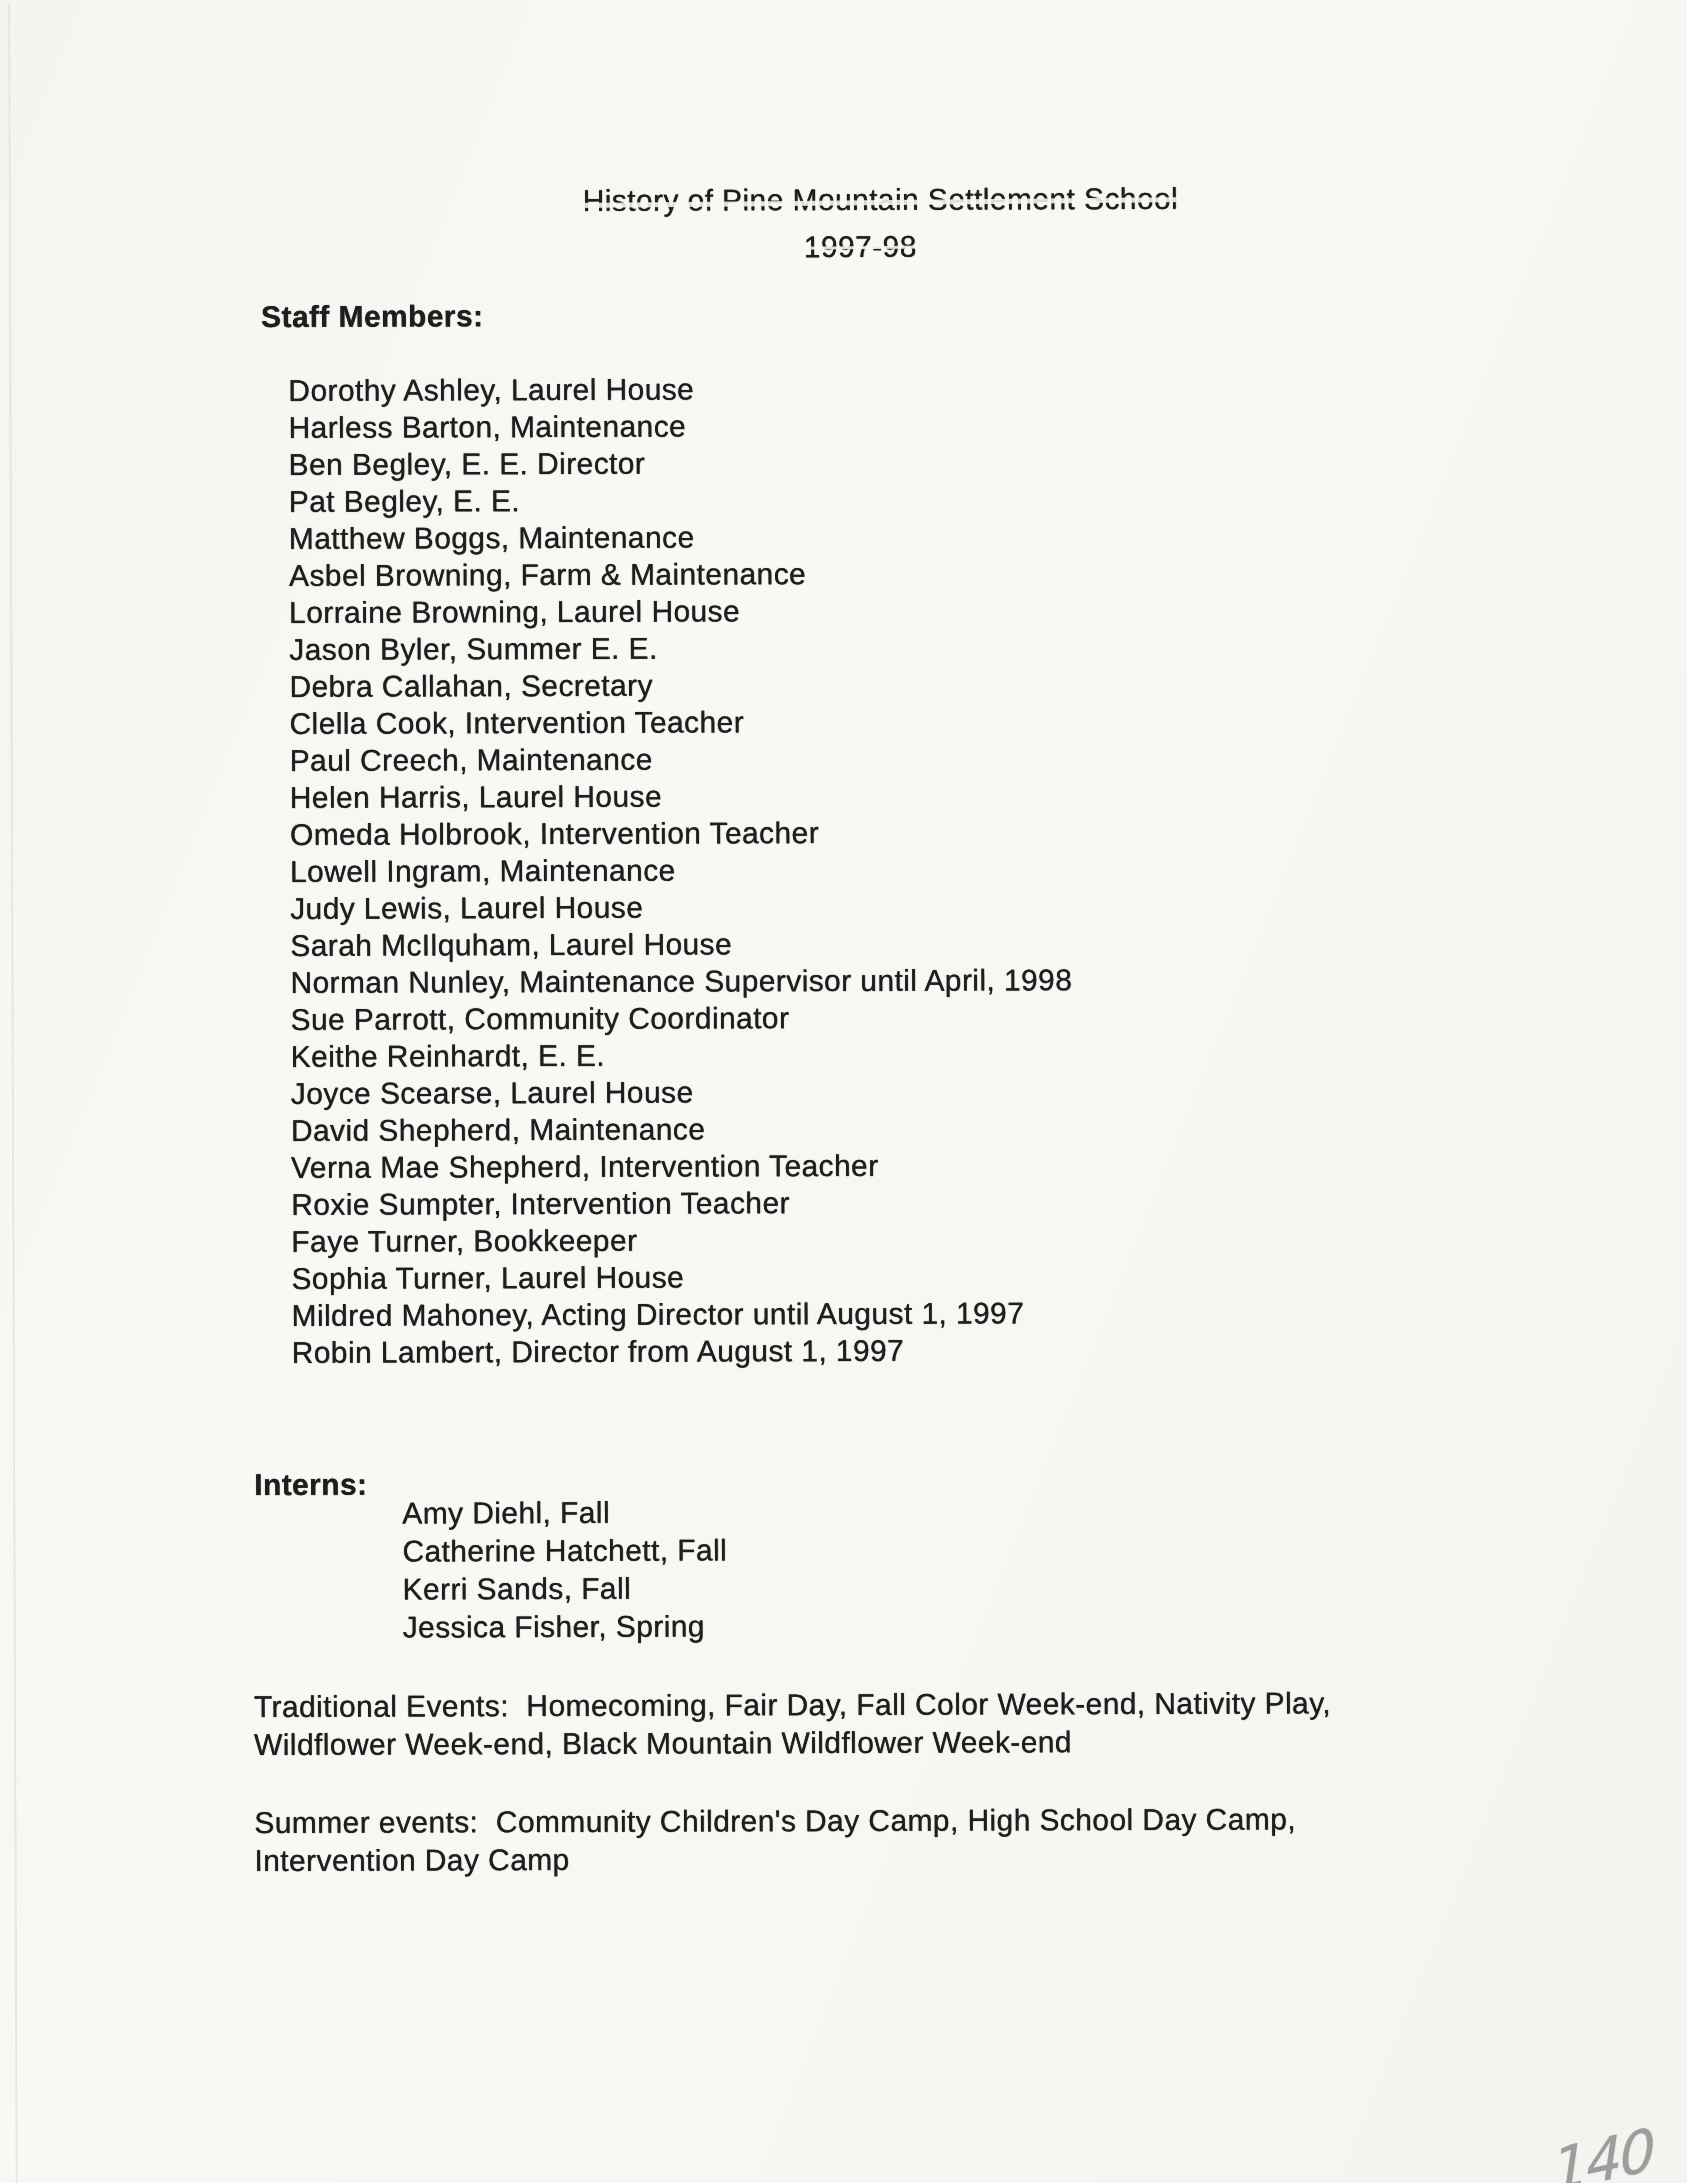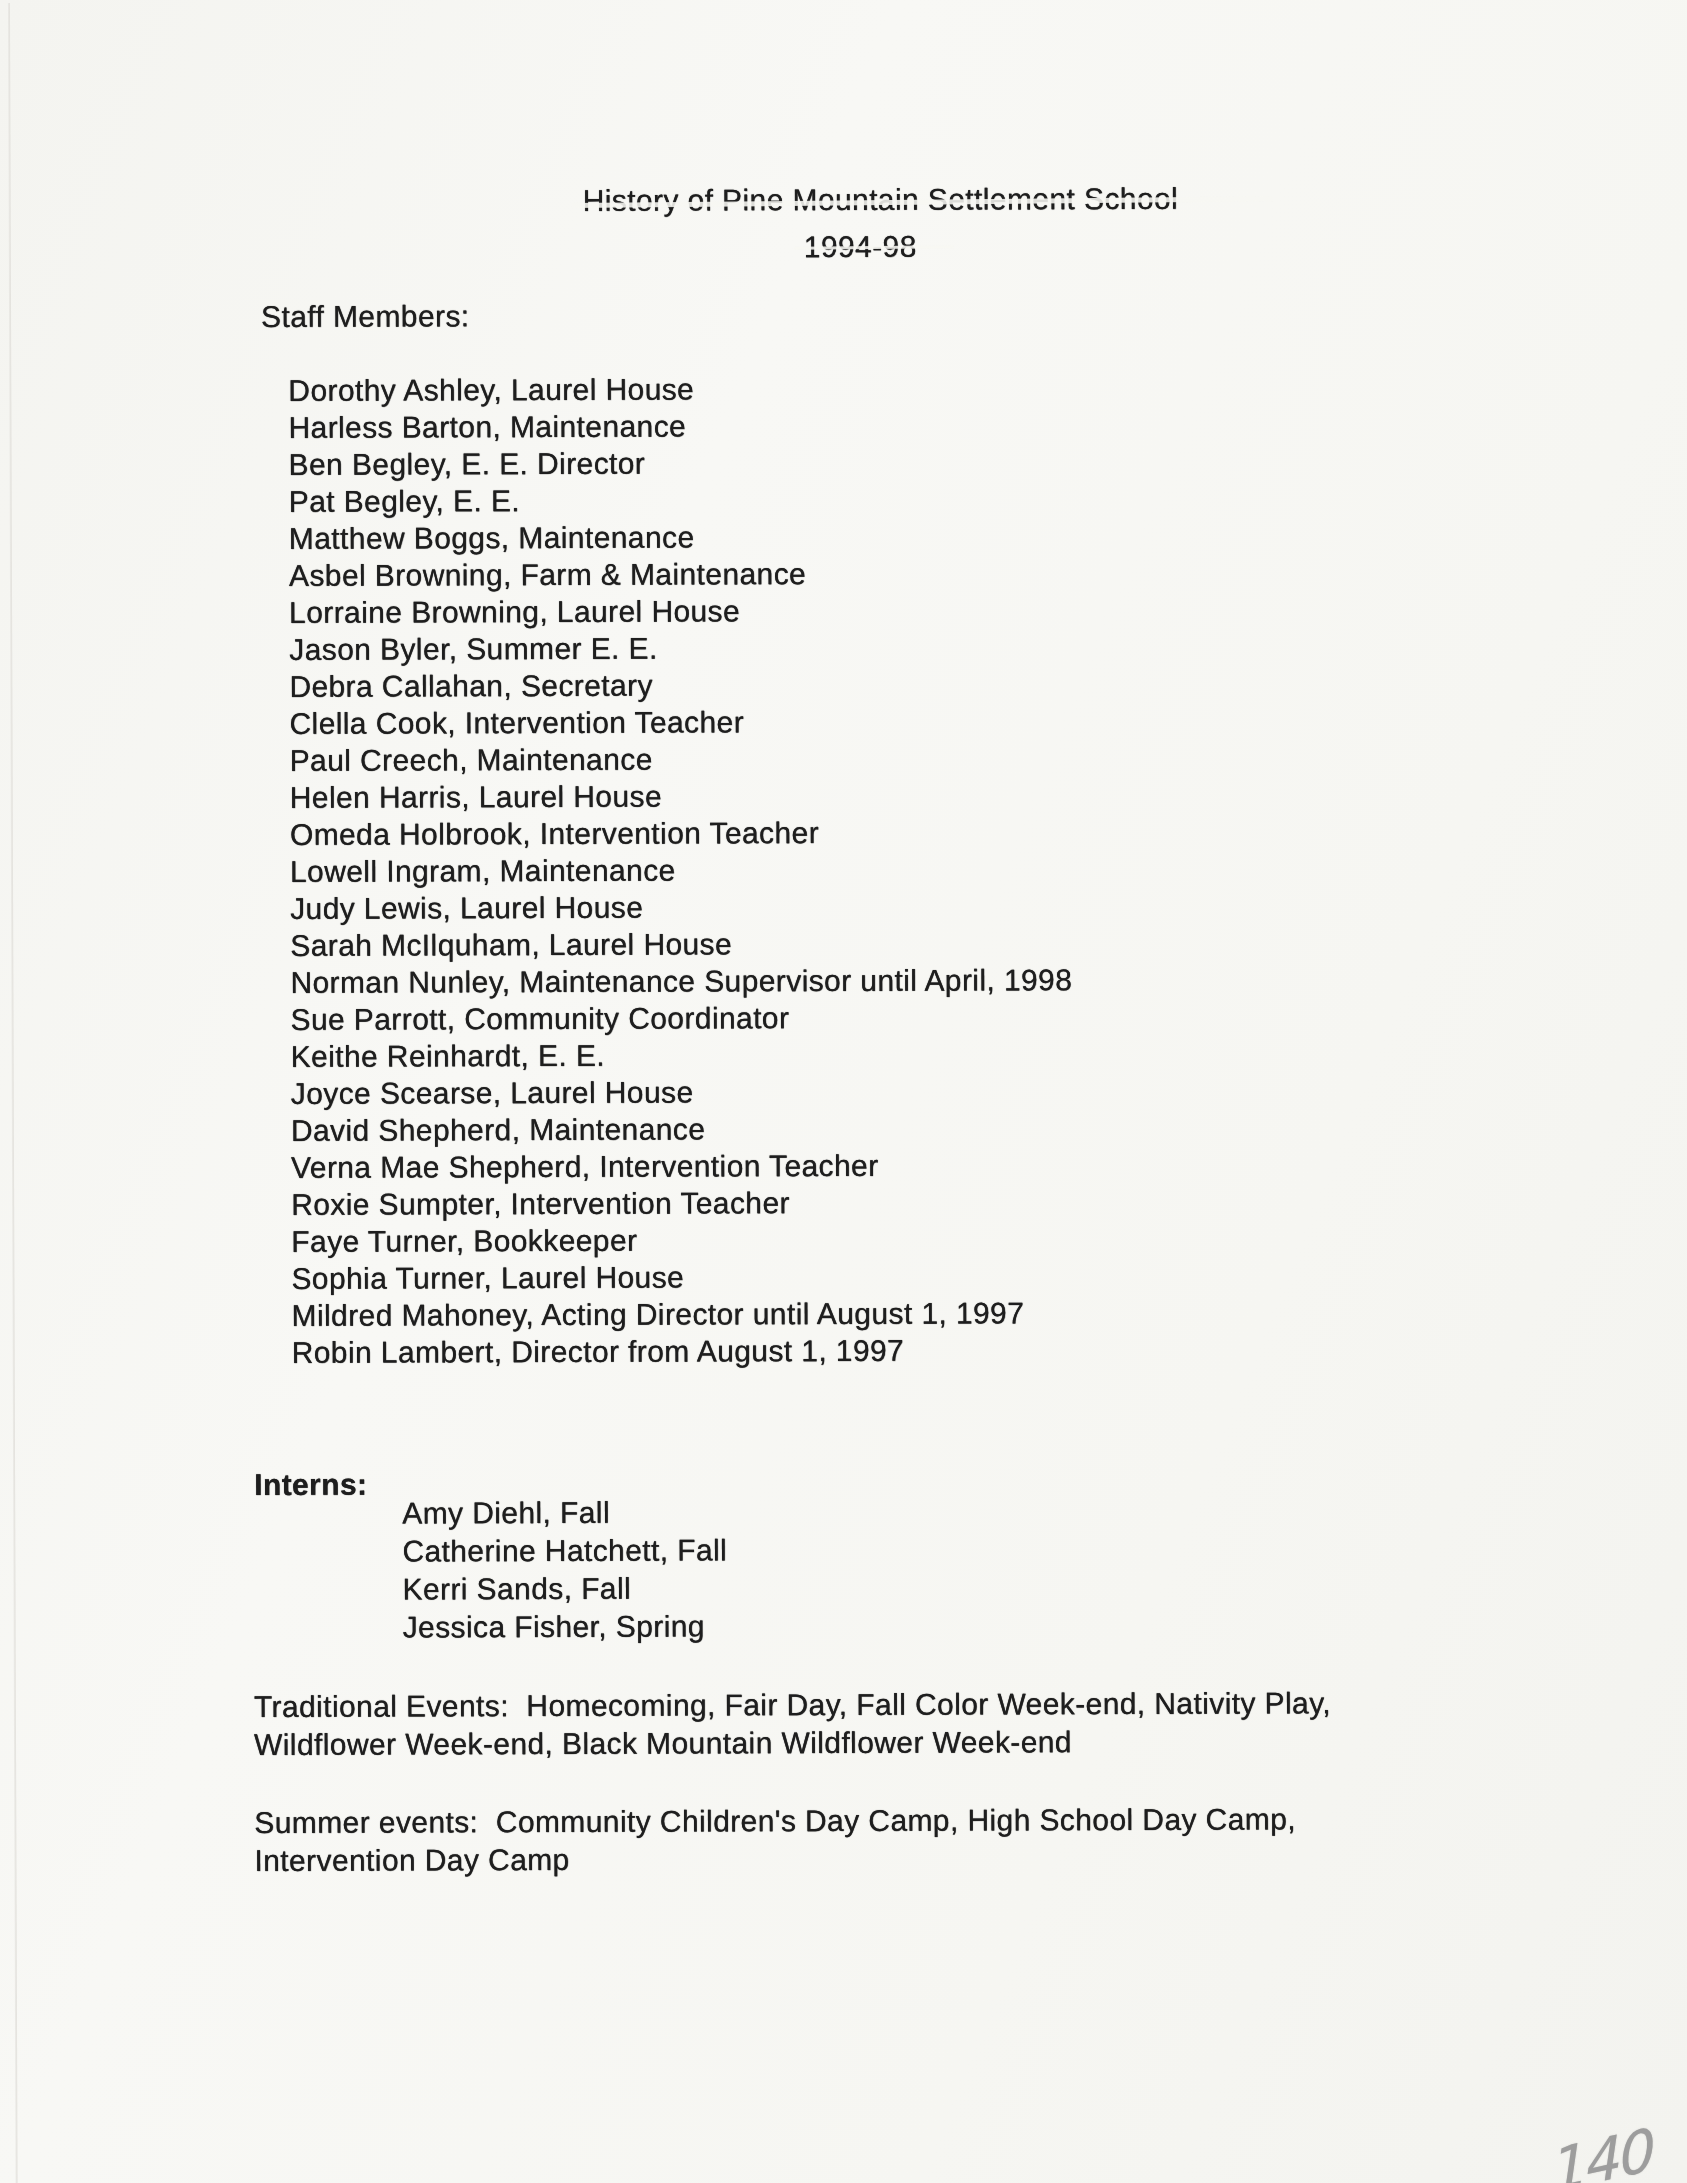--- a/index.html
+++ b/index.html
@@ -36,20 +36,21 @@
   }
   .streak {
     position: absolute; background: rgba(247,247,243,0.88);
     transform: rotate(-0.35deg);
   }
   .streak-1 { left: 574px; top: 200px; width: 701px; height: 4.6px; }
   .streak-2 { left: 797px; top: 246px; width: 159px; height: 3.3px; }
   .staff-heading {
     position: absolute; left: 263px; top: 298px;
     font-size: 30px;
+    font-weight: bold;
   }
   .staff-list {
     position: absolute; left: 290px; top: 370px;
     margin: 0; padding: 0; list-style: none;
     font-size: 30px; line-height: 37px;
   }
   .interns-heading {
     position: absolute; left: 252px; top: 1466px;
     font-size: 30px;
     font-weight: bold;
@@ -79,21 +80,21 @@
 </style>
 </head>
 <body>
 
 <div class="page">
 
   <div class="scan-edge"></div>
 
   <header class="title-block">
     <div class="title-line1 scanned-text">History of Pine Mountain Settlement School</div>
-    <div class="title-line2 scanned-text">1994-98</div>
+    <div class="title-line2 scanned-text">1997-98</div>
     <div class="streak streak-1"></div>
     <div class="streak streak-2"></div>
   </header>
 
   <div class="staff-heading scanned-text">Staff Members:</div>
 
   <ul class="staff-list">
       <li class="staff-item scanned-text">Dorothy Ashley, Laurel House</li>
       <li class="staff-item scanned-text">Harless Barton, Maintenance</li>
       <li class="staff-item scanned-text">Ben Begley, E. E. Director</li>

